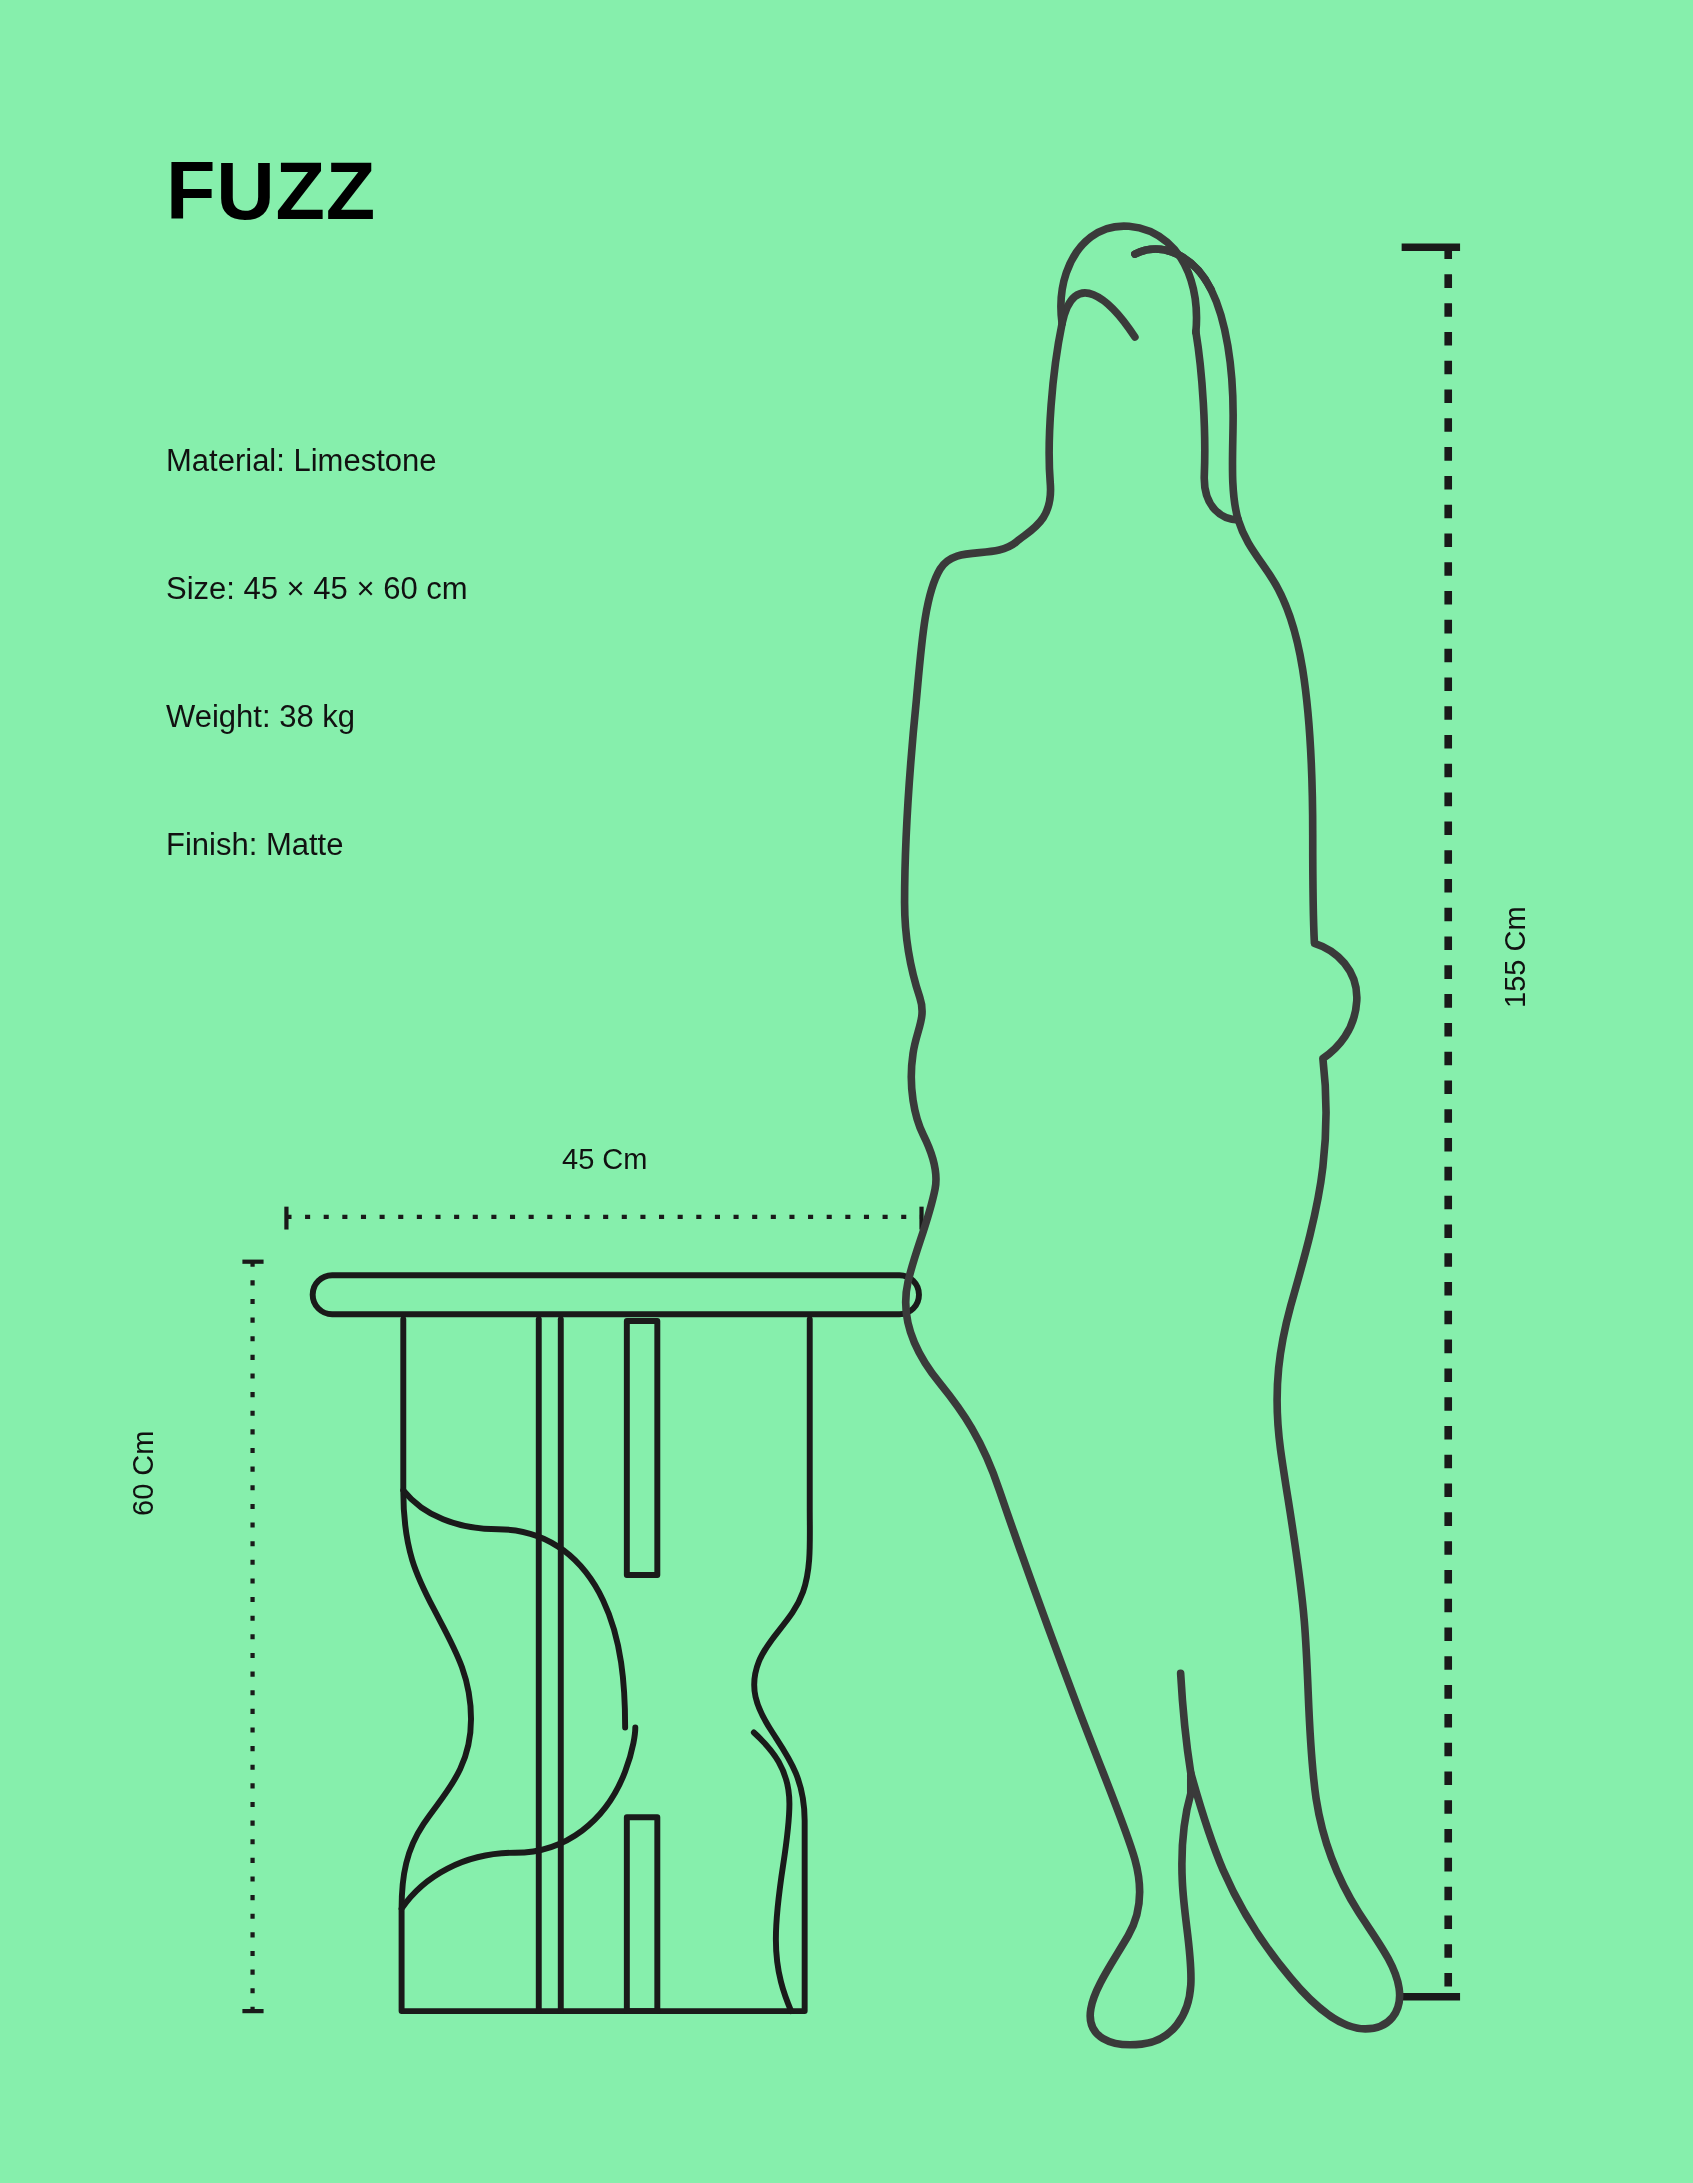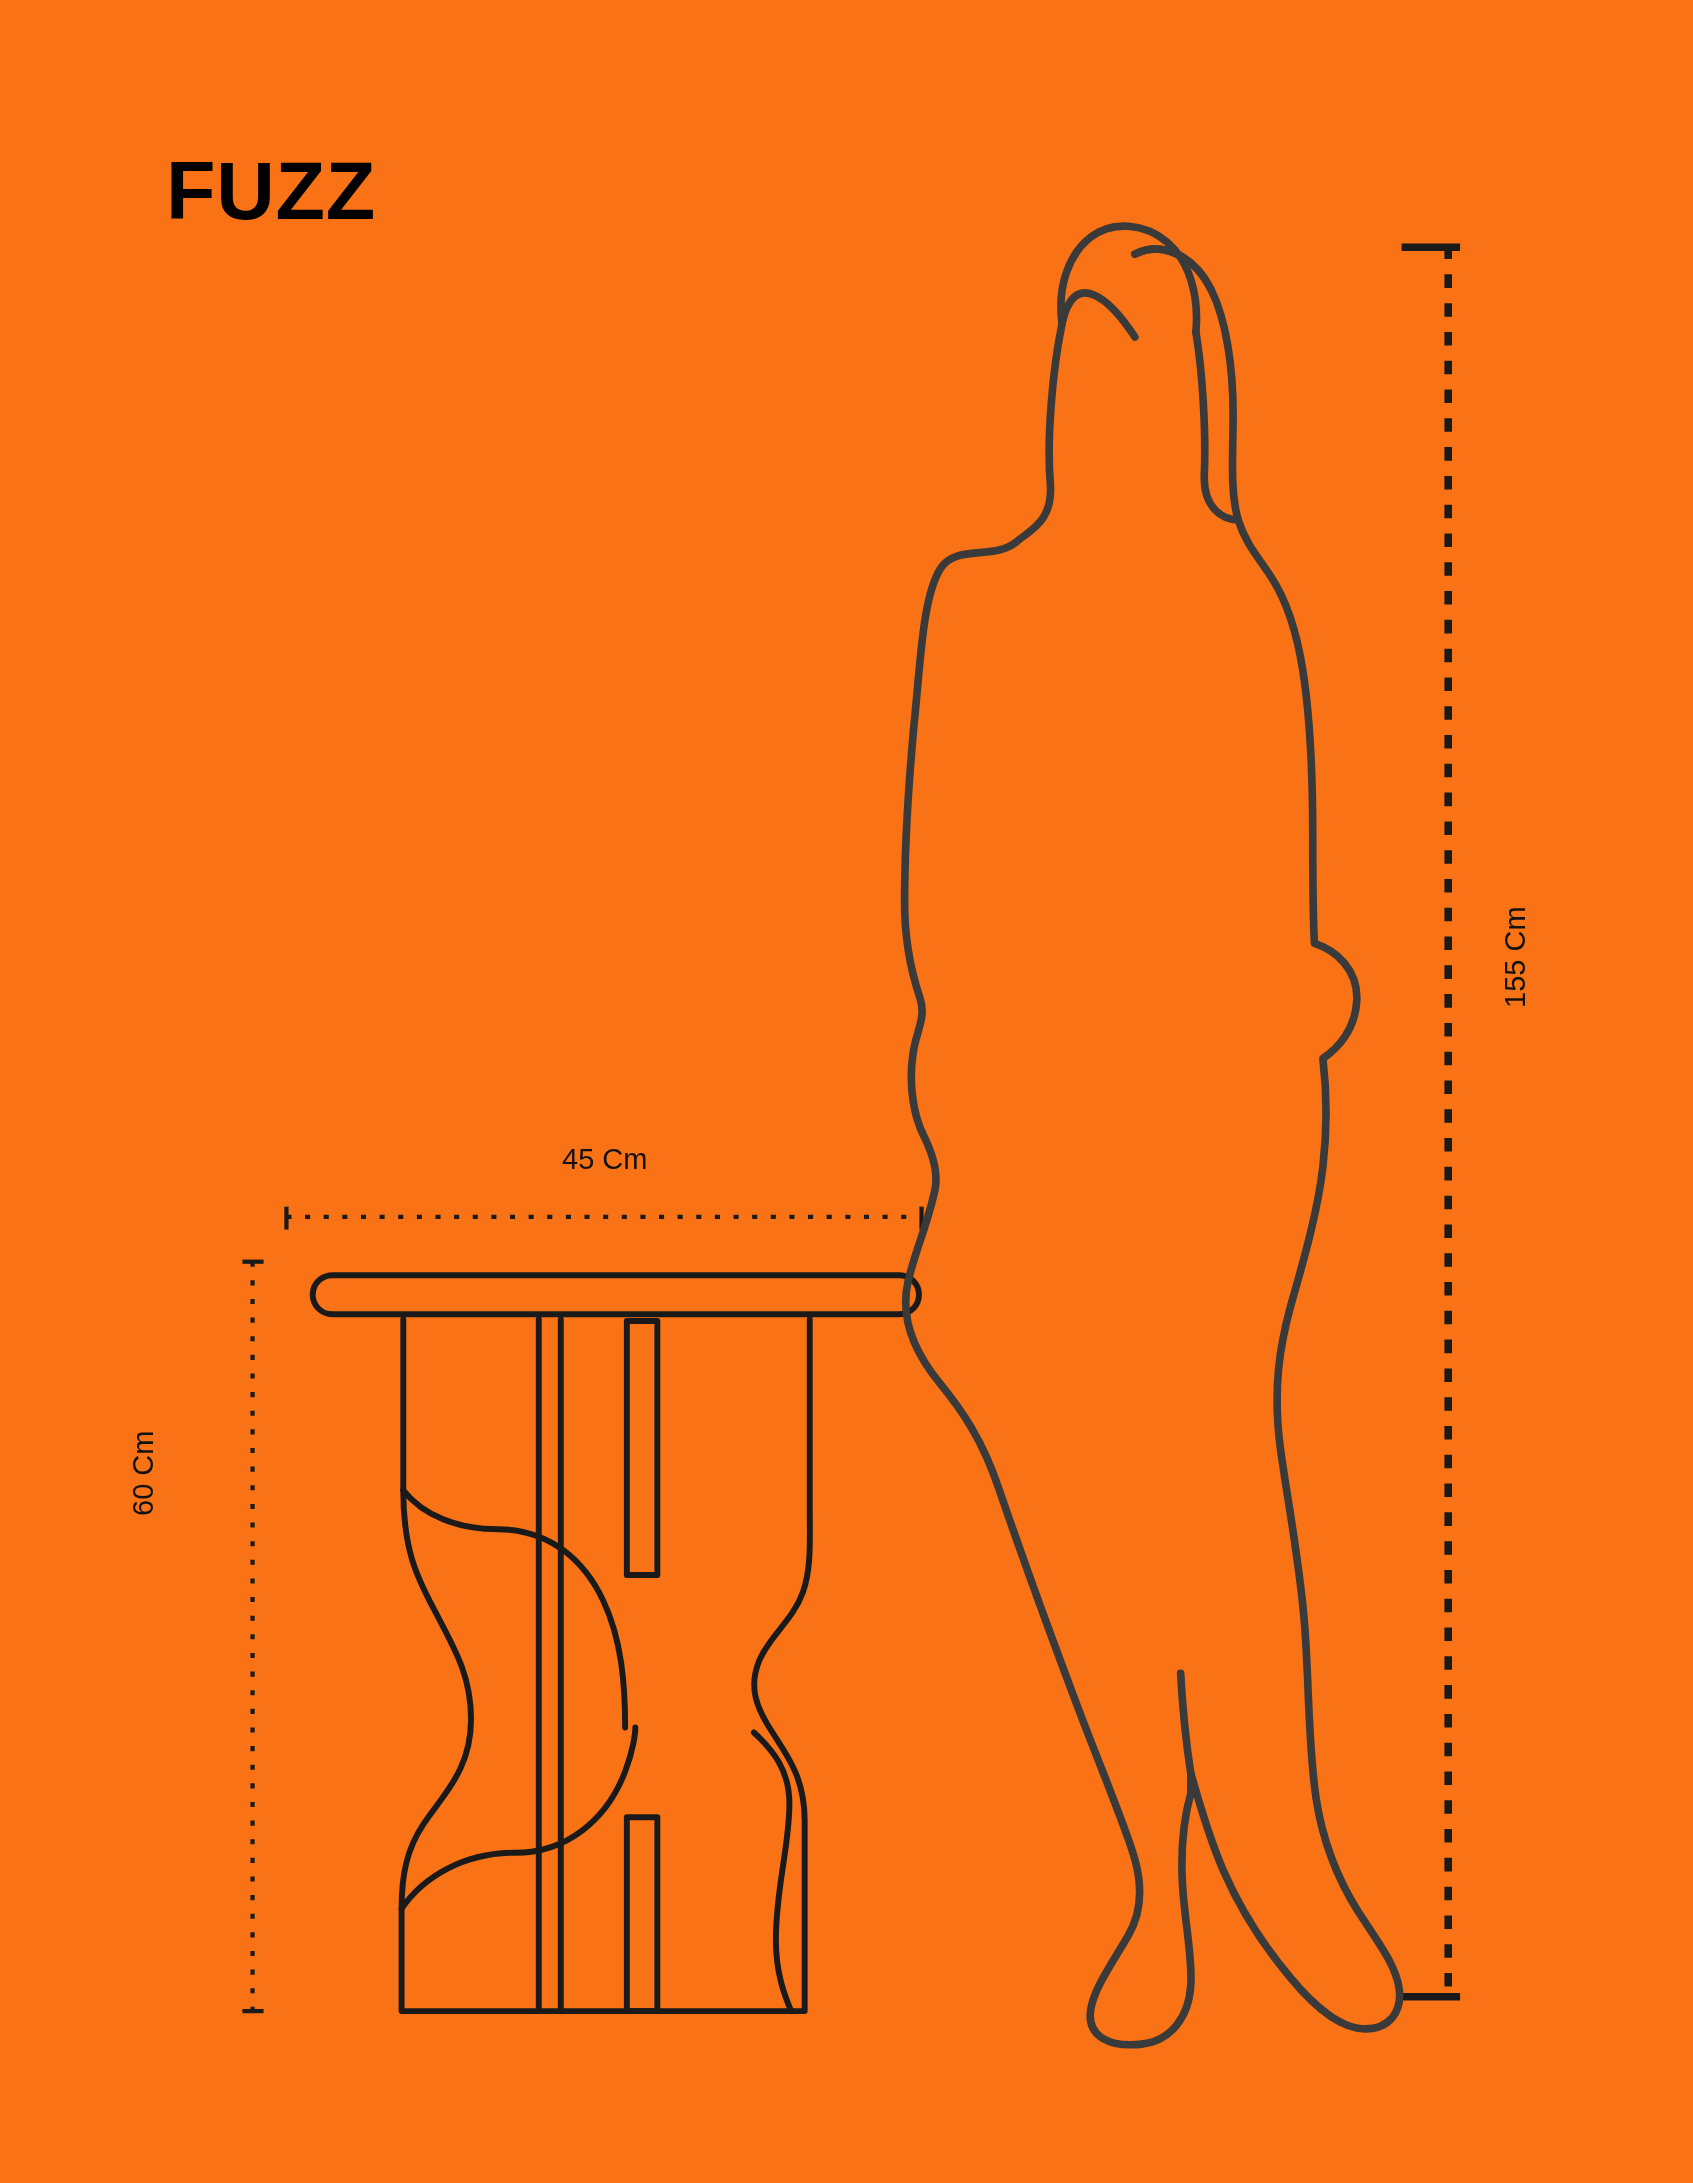--- a/index.html
+++ b/index.html
@@ -8,21 +8,21 @@
     background: #ffffff;
   }
   body {
     font-family: "Liberation Sans", sans-serif;
     color: #111111;
   }
   #sheet {
     position: relative;
     width: 1694px;
     height: 2183px;
-    background: #f97316;
+    background: #86efac;
     overflow: hidden;
   }
   
   #title {
     position: absolute;
     left: 166px;
     top: 151px;
     font-size: 81px;
     font-weight: 700;
     letter-spacing: 0.8px;
@@ -75,20 +75,26 @@
     height: 2183px;
   }
 </style>
 </head>
 <body>
 
 <div id="sheet">
 
   <div id="title">FUZZ</div>
 
+  <div id="specs">
+    <div>Material: Limestone</div>
+    <div>Size: 45 × 45 × 60 cm</div>
+    <div>Weight: 38 kg</div>
+    <div>Finish: Matte</div>
+  </div>
 
   <div class="dim-label" id="label-width">45 Cm</div>
   <div class="dim-label" id="label-height">60 Cm</div>
   <div class="dim-label" id="label-person">155 Cm</div>
 
   <svg id="art" viewBox="0 0 2000 2578" xmlns="http://www.w3.org/2000/svg">
 
     <g stroke="#1a1a1a" stroke-width="5" stroke-linecap="butt">
       <line x1="338" y1="1437" x2="1088" y2="1437" stroke-dasharray="6 16"></line>
       <line x1="338" y1="1425" x2="338" y2="1452"></line>

